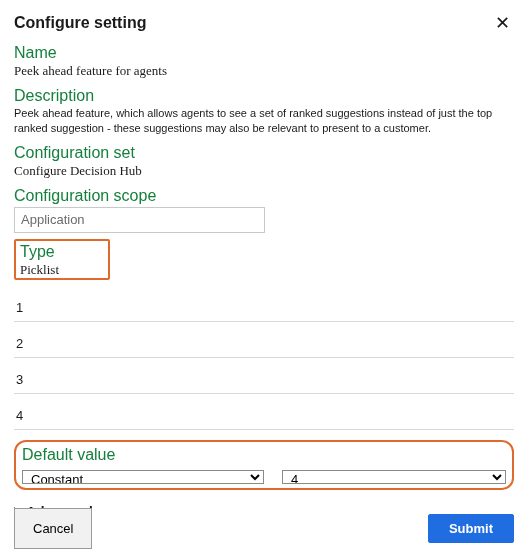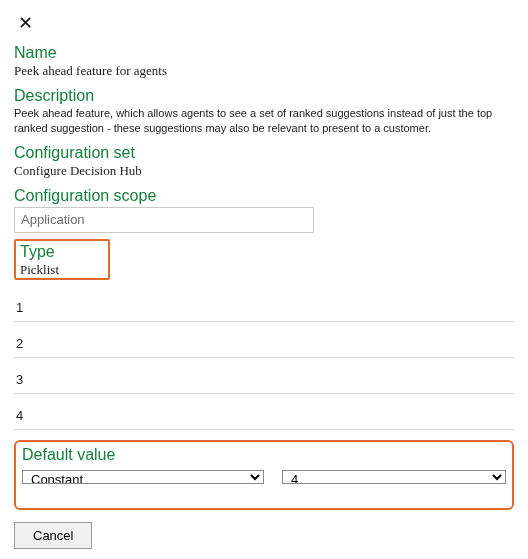--- a/index.html
+++ b/index.html
@@ -41,21 +41,21 @@
     margin-top: 1px;
     font-family: Liberation Serif, serif;
   }
   .desc-value {
     font-size: 11px;
     color: #1a1a1a;
     margin-top: 1px;
     line-height: 1.35;
   }
   .scope-input {
-    width: 300px;
+    width: 251px;
     height: 26px;
     border: 1px solid #c9c9c9;
     background: #fff;
     padding: 0 6px;
     color: #6b6b6b;
     font-size: 13px;
     margin-top: 2px;
   }
   .highlight-box {
     border: 2px solid #e06a2b;
@@ -66,22 +66,22 @@
   }
   .highlight-box .label { margin-top: 0; }
   .choices-wrap { margin-top: 6px; }
   .choice-row {
     border-bottom: 1px solid #d9d9d9;
     padding: 14px 2px 6px 2px;
     font-size: 13px;
   }
   .default-highlight {
     border: 2px solid #e06a2b;
-    border-radius: 6px;
-    padding: 4px 6px 24px 6px;
+    border-radius: 12px;
+    padding: 4px 6px 4px 6px;
     margin-top: 10px;
   }
   .default-highlight .label { margin-top: 0; }
   .selects-row {
     display: flex;
     gap: 18px;
     margin-top: 6px;
   }
   select {
     height: 14px;
@@ -113,41 +113,42 @@
     bottom: 10px;
     left: 14px;
     right: 14px;
     display: flex;
     justify-content: space-between;
     align-items: center;
   }
   .btn-cancel {
     border: 1px solid #9a9a9a;
     background: #f1f1f1;
-    padding: 5px 18px;
+    padding: 12px 18px;
     font-size: 13px;
     cursor: pointer;
   }
   .btn-submit {
     background: #1f6de0;
     color: #fff;
     border: 1px solid #1f6de0;
     padding: 6px 20px;
     font-size: 13px;
     font-weight: 600;
     cursor: pointer;
     border-radius: 2px;
   }
 </style>
 </head>
 <body>
 
 
 
 <div class="header">
+  <div class="title">Configure setting</div>
   <div class="close">✕</div>
 </div>
 
 <div class="label">Name</div>
 <div class="value">Peek ahead feature for agents</div>
 
 <div class="label">Description</div>
 <div class="desc-value">Peek ahead feature, which allows agents to see a set of ranked suggestions instead of just the top ranked suggestion - these suggestions may also be relevant to present to a customer.</div>
 
 <div class="label">Configuration set</div>
@@ -180,16 +181,17 @@
   </div>
 </div>
 
 <div class="advanced">
   <span class="chevron"></span>
   <span>Advanced</span>
 </div>
 
 <div class="footer">
   <button class="btn-cancel">Cancel</button>
+  <button class="btn-submit">Submit</button>
 </div>
 
 
 
 
 </body></html>

